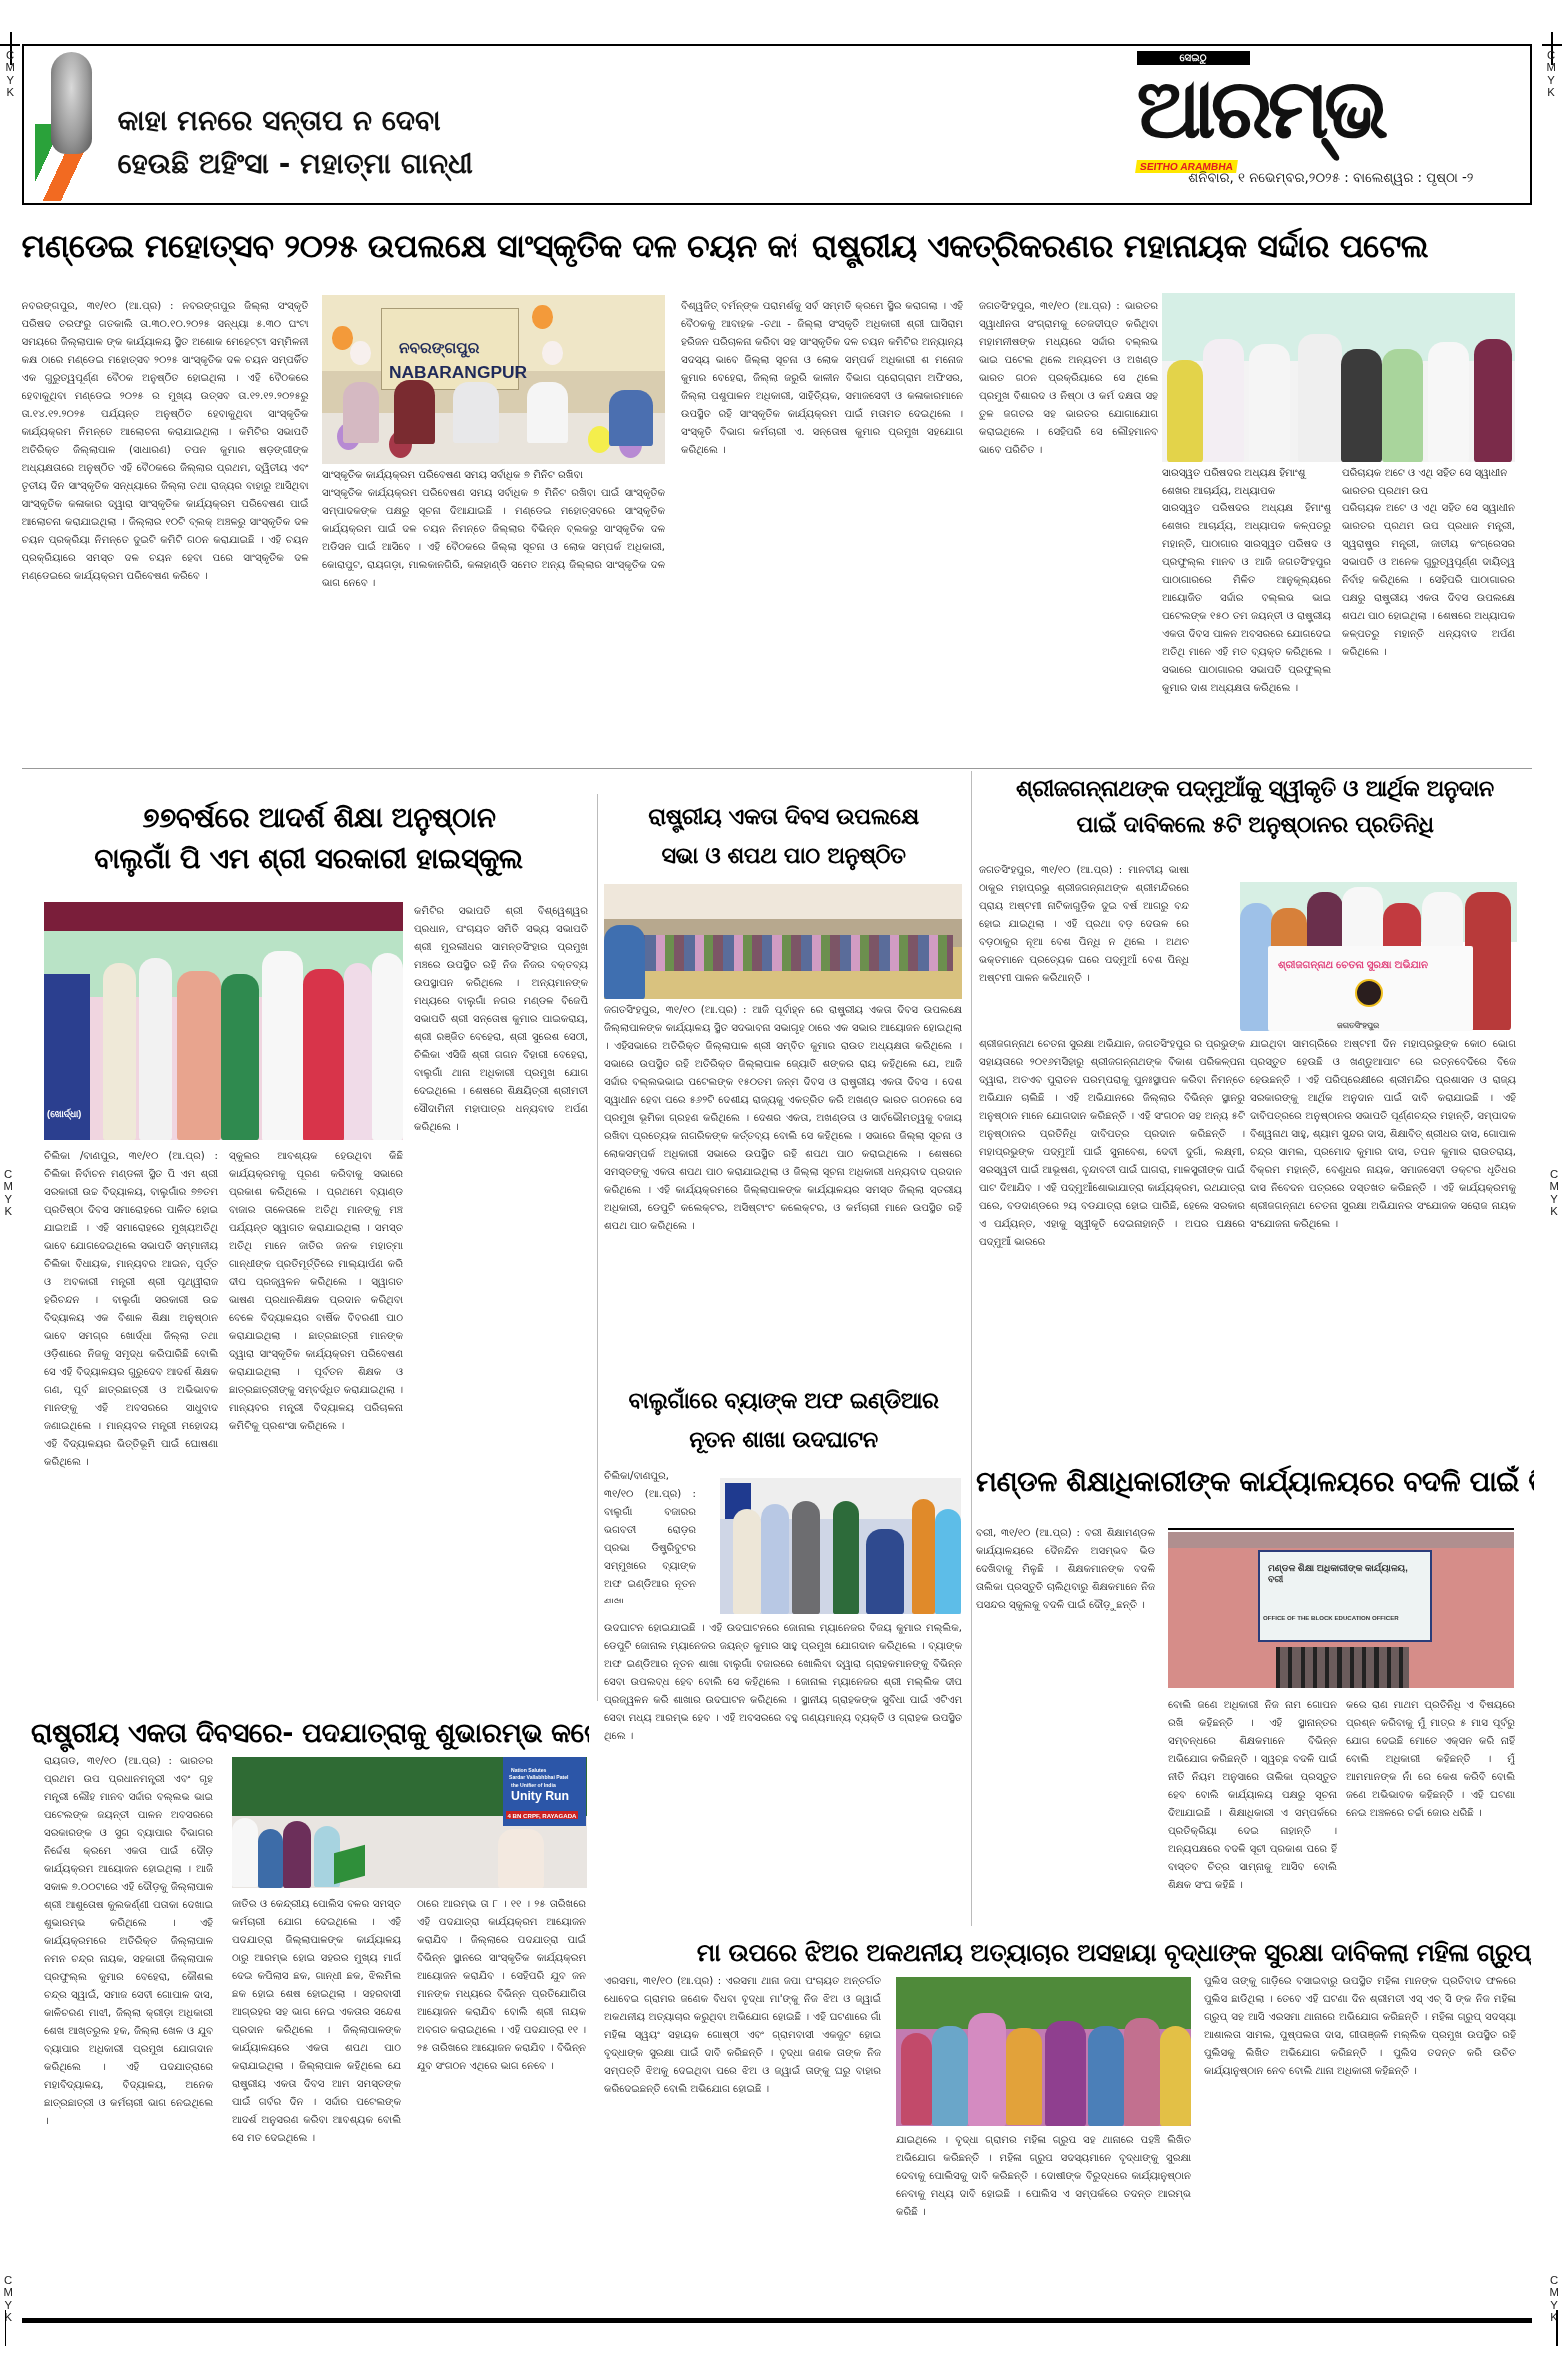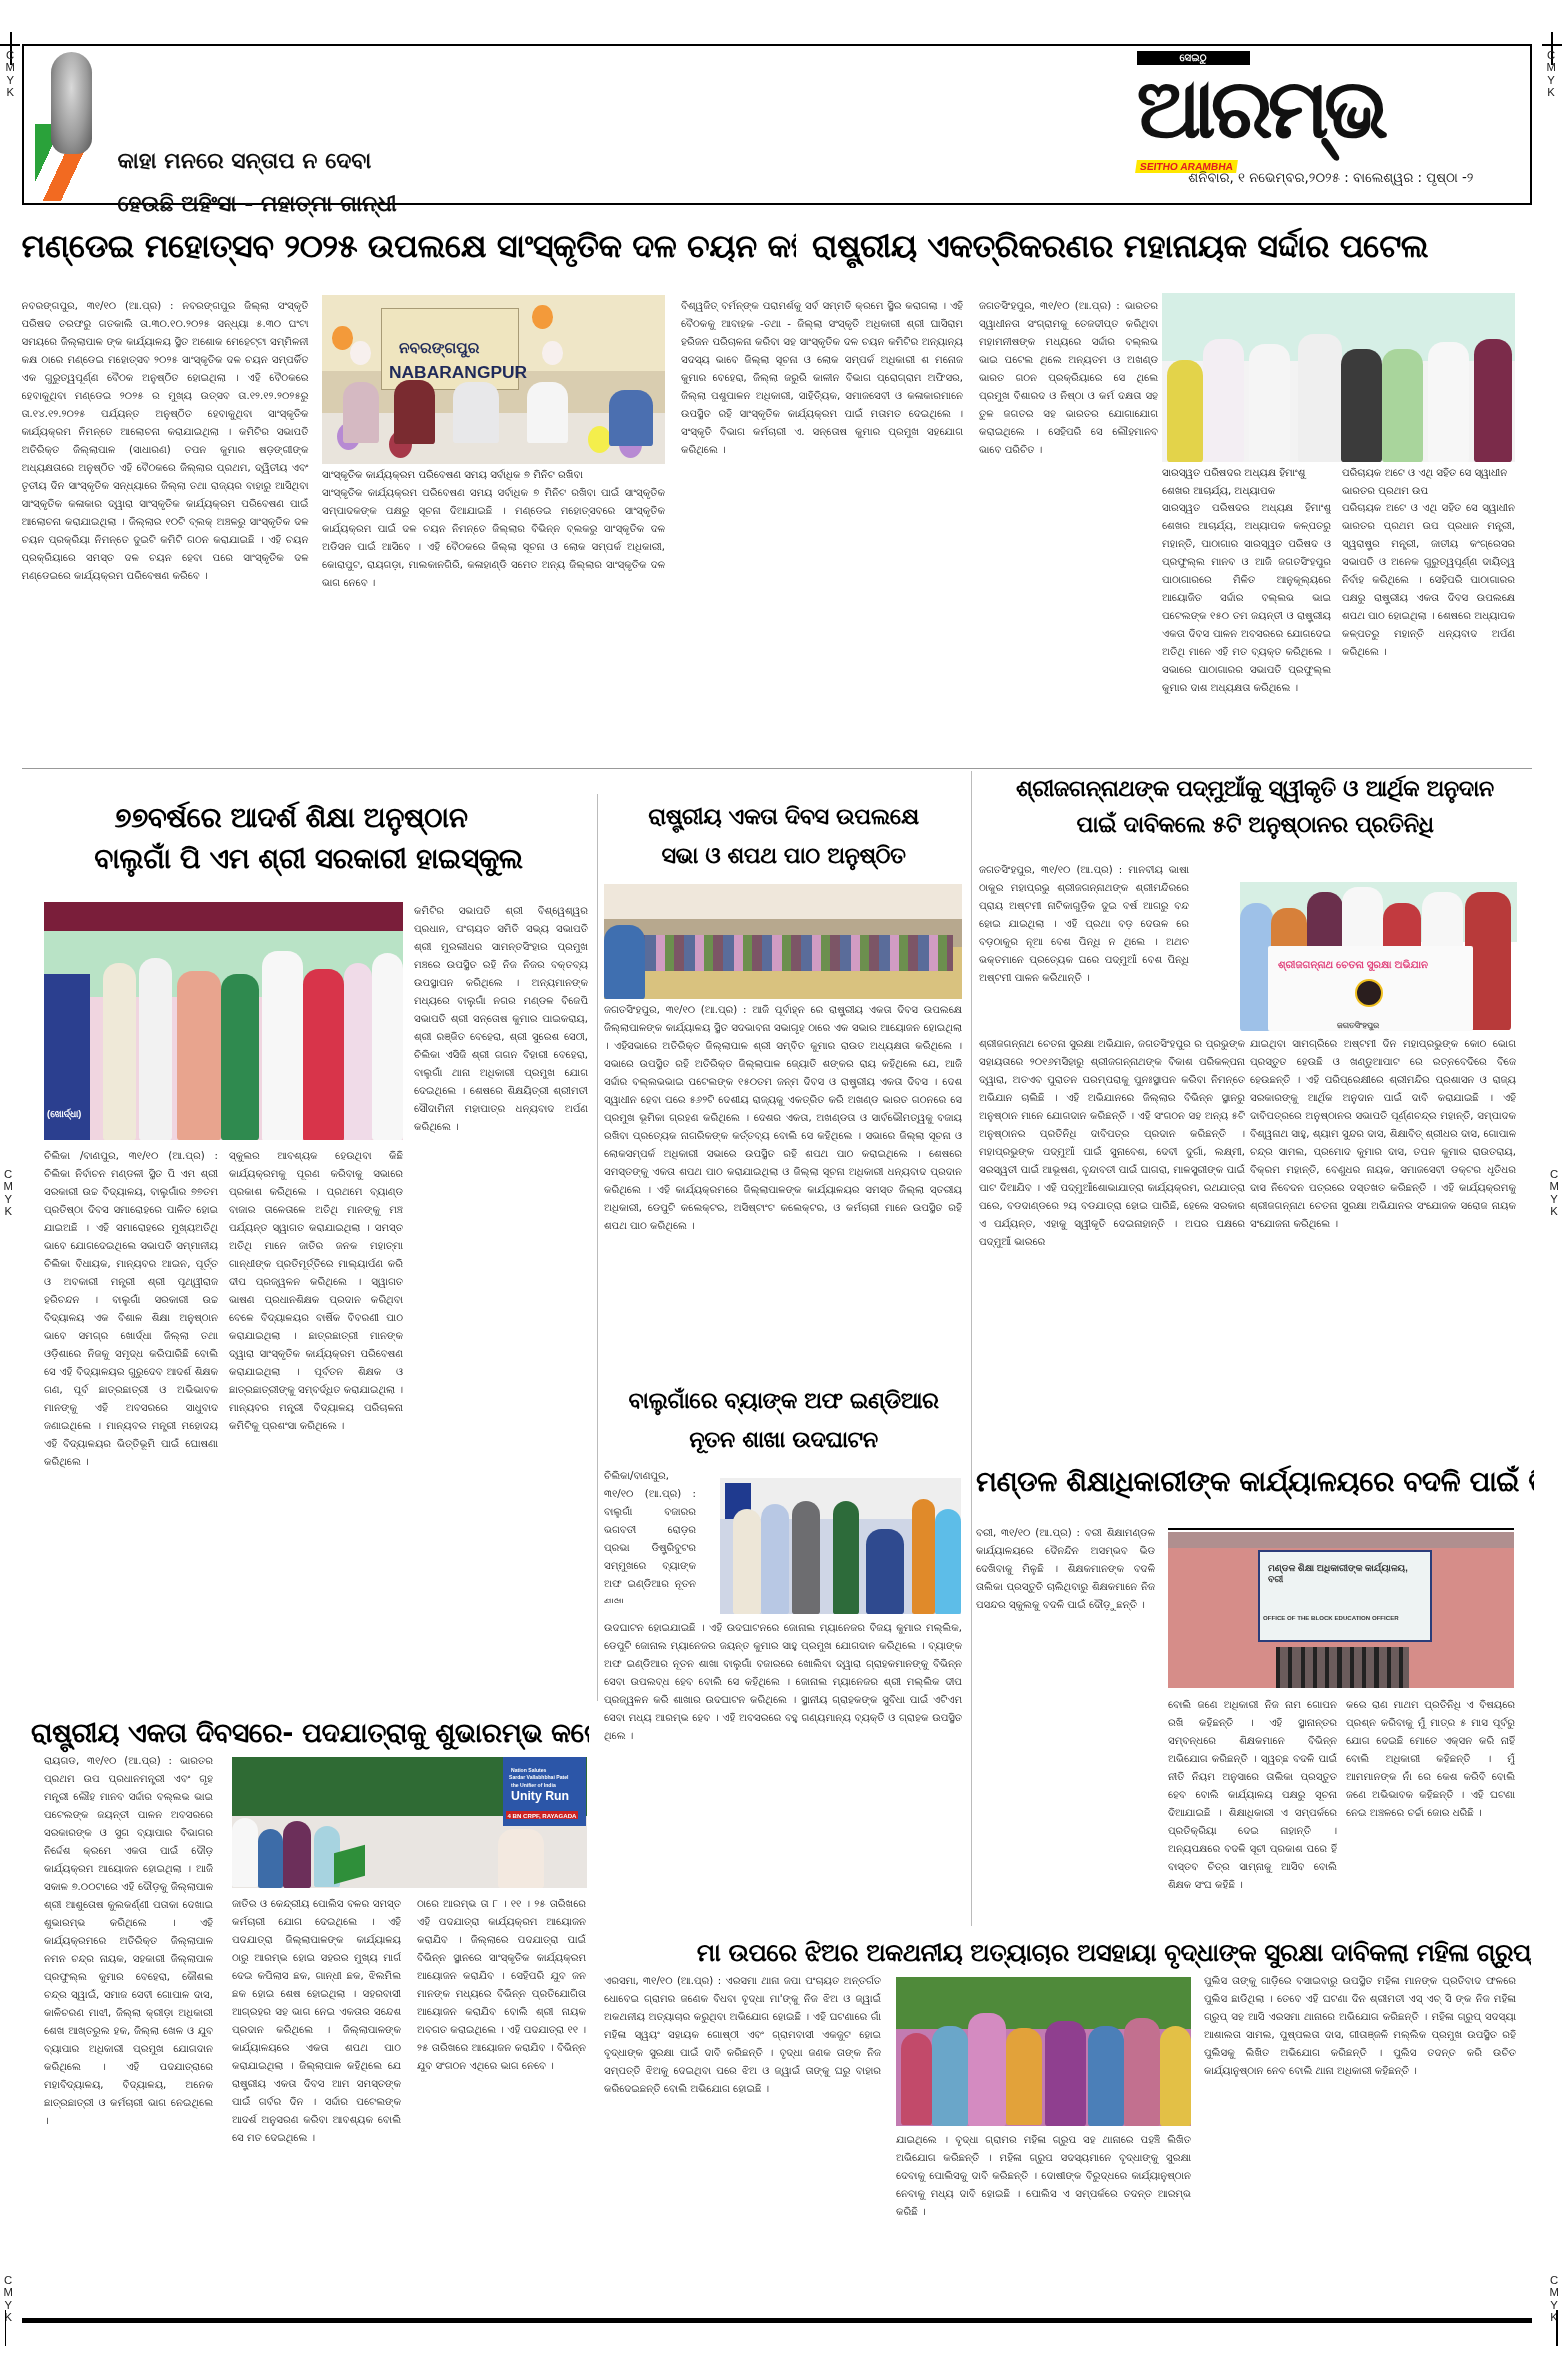--- a/index.html
+++ b/index.html
@@ -6,21 +6,21 @@
   html, body { width: 1563px; height: 2366px; background: #ffffff; overflow: hidden; }
   body { position: relative; font-family: "DejaVu Sans", sans-serif; color: #111; }
 
   .reg { position: absolute; font-family: "Liberation Sans", sans-serif; font-size: 11.3px; line-height: 12.3px; color: #222; width: 10.2px; text-align: center; }
   .reg-line { position: absolute; background: #000; }
 
   .masthead { position: absolute; left: 21.5px; top: 44px; width: 1510px; height: 161px; border: 2.6px solid #000; }
   .gandhi { position: absolute; left: 11.8px; top: 6.1px; width: 55px; height: 149px; }
   .gandhi-face { position: absolute; left: 15.4px; top: 0; width: 41px; height: 102px; border-radius: 20.5px 20.5px 15.4px 15.4px; background: radial-gradient(ellipse at 50% 35%, #d9d9d9 0%, #9a9a9a 55%, #555 100%); }
   .gandhi-flag { position: absolute; left: 0; top: 72px; width: 55px; height: 77px; background: linear-gradient(115deg, #2aa23a 0 30%, #ffffff 30% 48%, #f26a21 48% 68%, #ffffff 68% 100%); }
-  .quote { position: absolute; left: 94px; top: 53px; font-size: 22px; line-height: 43px; font-weight: bold; white-space: nowrap; margin-top: 40px; }
+  .quote { position: absolute; left: 94px; top: 53px; font-size: 28px; line-height: 43px; font-weight: bold; white-space: nowrap; }
   .logo { position: absolute; left: 1113px; top: 5.1px; width: 113px; }
   .logo-top { background: #000; color: #fff; height: 14.3px; font-size: 10.2px; line-height: 14.3px; text-align: center; font-weight: bold; }
   .logo-main { font-family: "DejaVu Serif", serif; font-size: 82px; font-weight: bold; line-height: 87px; letter-spacing: -5.1px; }
   .logo-tag { position: absolute; left: -1px; top: 109px; background: #ffe700; color: #e21b23; font-family: "Liberation Sans", sans-serif; font-weight: bold; font-size: 10.2px; padding: 1px 4.1px; transform: skewX(-8deg); }
   .dateline { position: absolute; right: 56px; top: 124px; font-size: 13.3px; white-space: nowrap; }
 
   .headline { position: absolute; font-weight: bold; color: #000; white-space: nowrap; overflow: hidden; letter-spacing: -0.5px; }
   .h-xl { font-size: 32px; line-height: 43px; }
   .h-l { font-size: 28px; line-height: 37px; text-align: center; }
   .h-m { font-size: 22.5px; line-height: 34px; text-align: center; }
@@ -146,21 +146,21 @@
   <div class="person" style="left:312px;top:46px;width:38px;height:123px;background:#7b2b4a;"></div>
 </div>
 <div class="caption" style="left:1162px;top:464px;width:169px;height:37px;">ସାରସ୍ୱତ ପରିଷଦର ଅଧ୍ୟକ୍ଷ ହିମାଂଶୁ ଶେଖର ଆଚାର୍ଯ୍ୟ, ଅଧ୍ୟାପକ</div>
 <div class="caption" style="left:1342px;top:464px;width:173px;height:37px;">ପରିଚାୟକ ଅଟେ ଓ ଏଥି ସହିତ ସେ ସ୍ୱାଧୀନ ଭାରତର ପ୍ରଥମ ଉପ</div>
 <div class="text" style="left:1162px;top:499px;width:169px;height:259px;">ସାରସ୍ୱତ ପରିଷଦର ଅଧ୍ୟକ୍ଷ ହିମାଂଶୁ ଶେଖର ଆଚାର୍ଯ୍ୟ, ଅଧ୍ୟାପକ କଳ୍ପତରୁ ମହାନ୍ତି, ପାଠାଗାର ସାରସ୍ୱତ ପରିଷଦ ଓ ପ୍ରଫୁଲ୍ଲ ମାନବ ଓ ଆଜି ଜଗତସିଂହପୁର ପାଠାଗାରରେ ମିଳିତ ଆନୁକୂଲ୍ୟରେ ଆୟୋଜିତ ସର୍ଦ୍ଦାର ବଲ୍ଲଭ ଭାଇ ପଟେଲଙ୍କ ୧୫୦ ତମ ଜୟନ୍ତୀ ଓ ରାଷ୍ଟ୍ରୀୟ ଏକତା ଦିବସ ପାଳନ ଅବସରରେ ଯୋଗଦେଇ ଅତିଥି ମାନେ ଏହି ମତ ବ୍ୟକ୍ତ କରିଥିଲେ । ସଭାରେ ପାଠାଗାରର ସଭାପତି ପ୍ରଫୁଲ୍ଲ କୁମାର ଦାଶ ଅଧ୍ୟକ୍ଷତା କରିଥିଲେ ।</div>
 <div class="text" style="left:1342px;top:499px;width:173px;height:259px;">ପରିଚାୟକ ଅଟେ ଓ ଏଥି ସହିତ ସେ ସ୍ୱାଧୀନ ଭାରତର ପ୍ରଥମ ଉପ ପ୍ରଧାନ ମନ୍ତ୍ରୀ, ସ୍ୱରାଷ୍ଟ୍ର ମନ୍ତ୍ରୀ, ଜାତୀୟ କଂଗ୍ରେସର ସଭାପତି ଓ ଅନେକ ଗୁରୁତ୍ୱପୂର୍ଣ୍ଣ ଦାୟିତ୍ୱ ନିର୍ବାହ କରିଥିଲେ । ସେହିପରି ପାଠାଗାରର ପକ୍ଷରୁ ରାଷ୍ଟ୍ରୀୟ ଏକତା ଦିବସ ଉପଲକ୍ଷେ ଶପଥ ପାଠ ହୋଇଥିଲା । ଶେଷରେ ଅଧ୍ୟାପକ କଳ୍ପତରୁ ମହାନ୍ତି ଧନ୍ୟବାଦ ଅର୍ପଣ କରିଥିଲେ ।</div>
 <div class="text" style="left:979px;top:528px;width:179px;height:231px;"></div>
 
 <div class="rule" style="left:21.5px;top:768px;width:1510px;height:1px;background:#999;"></div>
 
-<div class="headline h-l" style="left:4px;top:799px;width:574px;">୭୭ବର୍ଷରେ ଆଦର୍ଶ ଶିକ୍ଷା ଅନୁଷ୍ଠାନ</div>
+<div class="headline h-l" style="left:32px;top:799px;width:574px;">୭୭ବର୍ଷରେ ଆଦର୍ଶ ଶିକ୍ଷା ଅନୁଷ୍ଠାନ</div>
 <div class="headline h-l" style="left:21.5px;top:840px;width:574px;">ବାଲୁଗାଁ ପି ଏମ ଶ୍ରୀ ସରକାରୀ ହାଇସ୍କୁଲ</div>
 <div class="photo ph-school" style="left:44px;top:902px;width:359px;height:238px;">
   <div style="position:absolute;left:0;top:72px;width:46px;height:166px;background:#2b3f8f;"></div>
   <div class="ph-label" style="left:3.1px;top:207px;color:#fff;font-size:9.2px;">(ଖୋର୍ଦ୍ଧା)</div>
   <div class="person" style="left:59px;top:61px;width:33px;height:177px;background:#efe9d8;"></div>
   <div class="person" style="left:95px;top:56px;width:33px;height:182px;background:#f2f2f2;"></div>
   <div class="person" style="left:133px;top:69px;width:44px;height:169px;background:#e8a48e;"></div>
   <div class="person" style="left:177px;top:72px;width:38px;height:166px;background:#2f8a4f;"></div>
   <div class="person" style="left:218px;top:49px;width:41px;height:190px;background:#f7f7f7;"></div>
   <div class="person" style="left:259px;top:67px;width:41px;height:172px;background:#d8344a;"></div>

